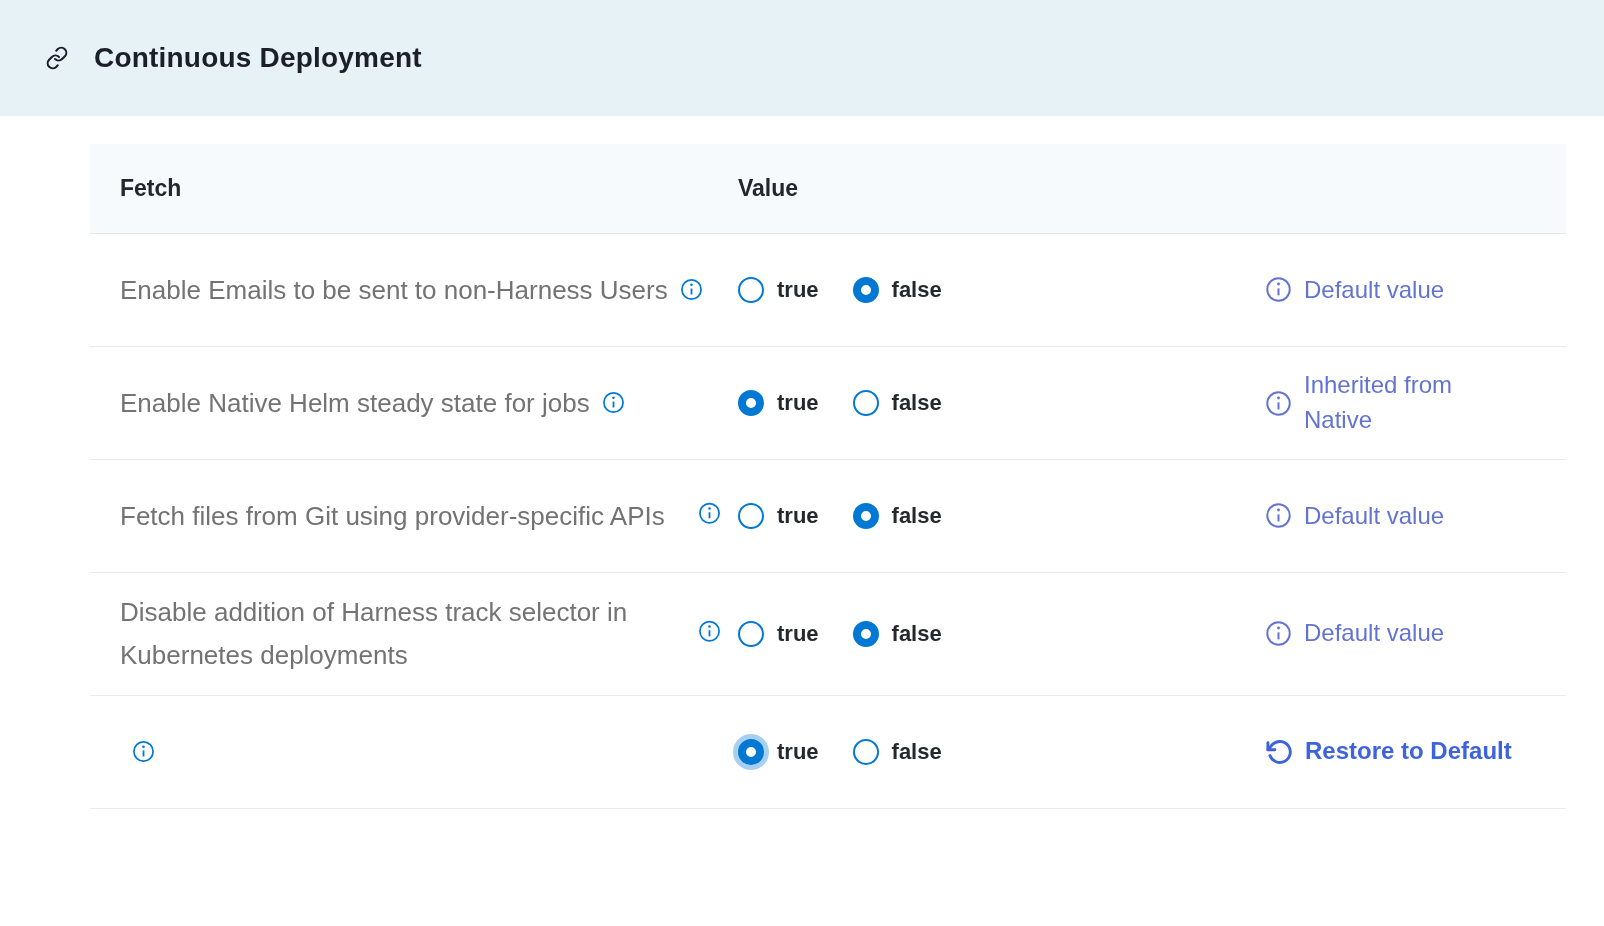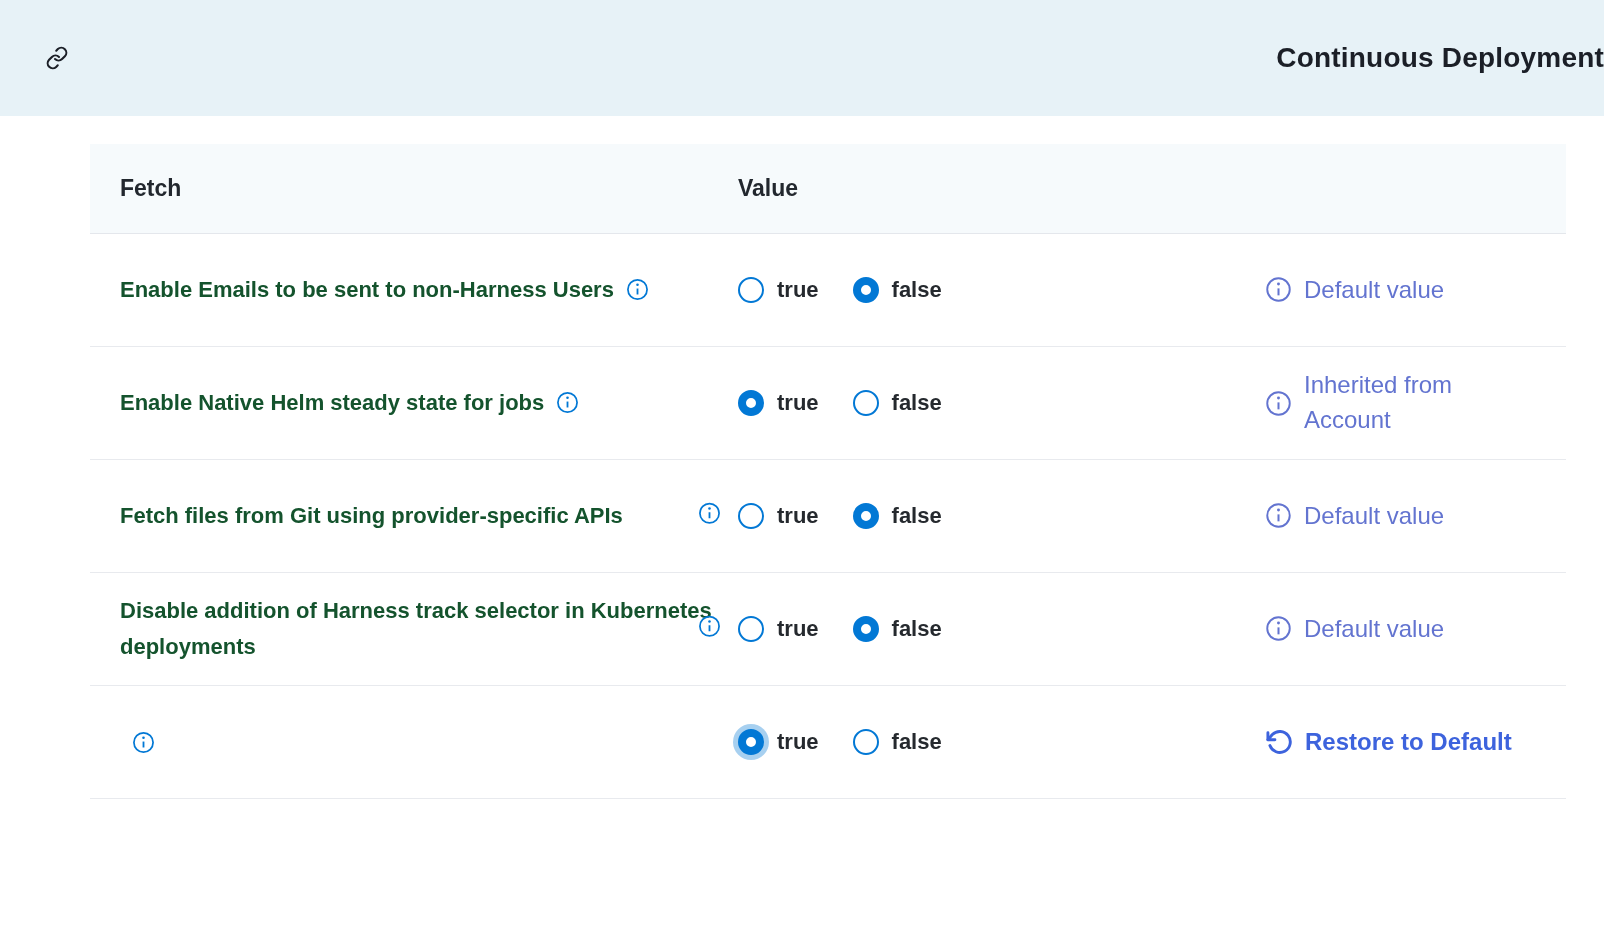--- a/index.html
+++ b/index.html
@@ -16,21 +16,20 @@
     position: relative;
   }
 
   
   .header-band {
     height: 116px;
     background: #e7f2f7;
     display: flex;
     align-items: center;
     padding-left: 44px;
-    justify-content: space-between;
   }
   .link-icon {
     width: 26px;
     height: 26px;
     display: inline-flex;
     align-items: center;
     justify-content: center;
     color: #1b1f27;
     cursor: pointer;
   }
@@ -67,23 +66,23 @@
     min-height: 113px;
     padding: 18px 0;
   }
   .cell { display: flex; align-items: center; }
   .name-cell {
     padding-left: 30px;
     padding-right: 24px;
     flex-wrap: wrap;
   }
   .row-label {
-    font-size: 22px;
-    font-weight: 700;
-    color: #14532d;
+    font-size: 26px;
+    font-weight: 400;
+    color: #737373;
     line-height: 1.65;
   }
   .value-cell { position: relative; }
   .status-cell { padding-left: 30px; }
 
   
   .info-icon {
     display: inline-flex;
     width: 23px;
     height: 23px;
@@ -229,21 +228,21 @@
         </span>
       </div>
       <div class="cell status-cell">
         <span class="info-icon status-info">
           <svg viewBox="0 0 24 24">
               <circle cx="12" cy="12" r="10" fill="none" stroke="currentColor" stroke-width="1.7"></circle>
               <line x1="12" y1="11" x2="12" y2="17.2" stroke="currentColor" stroke-width="1.8"></line>
               <circle cx="12" cy="7.1" r="1.3" fill="currentColor"></circle>
             </svg>
         </span>
-        <span class="status-text wrap">Inherited from Account</span>
+        <span class="status-text wrap">Inherited from Native</span>
       </div>
     </div>
 
     <div class="t-row row">
       <div class="cell name-cell">
         <span class="row-label">Fetch files from Git using provider-specific APIs</span>
       </div>
       <div class="cell value-cell">
         <span class="info-icon value-info">
           <svg viewBox="0 0 24 24">

